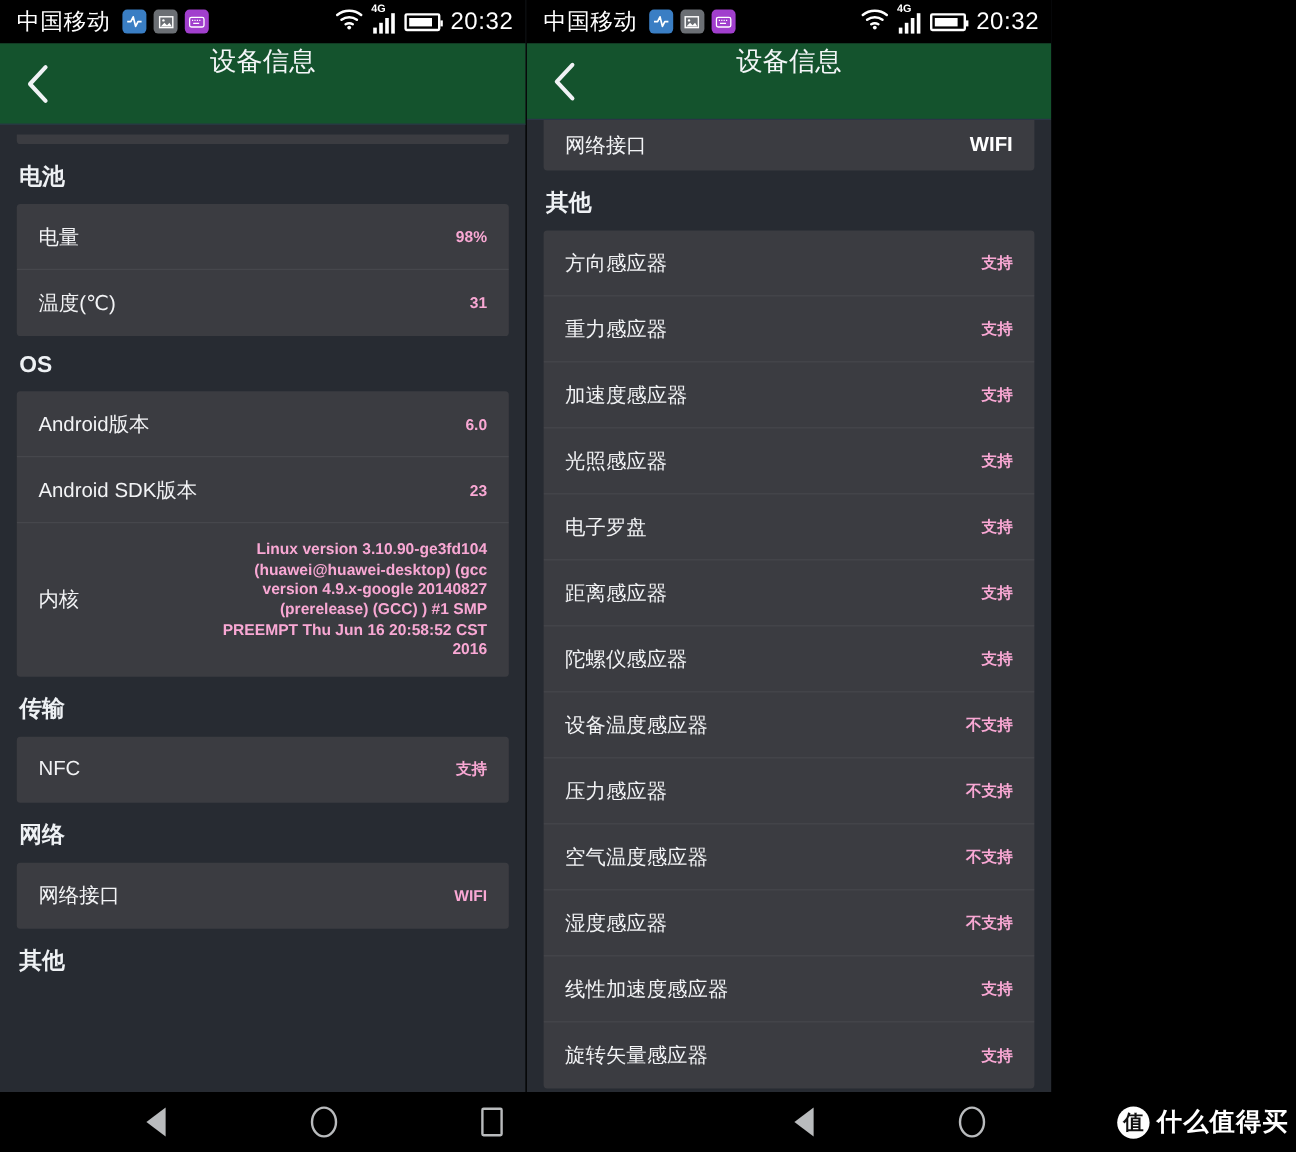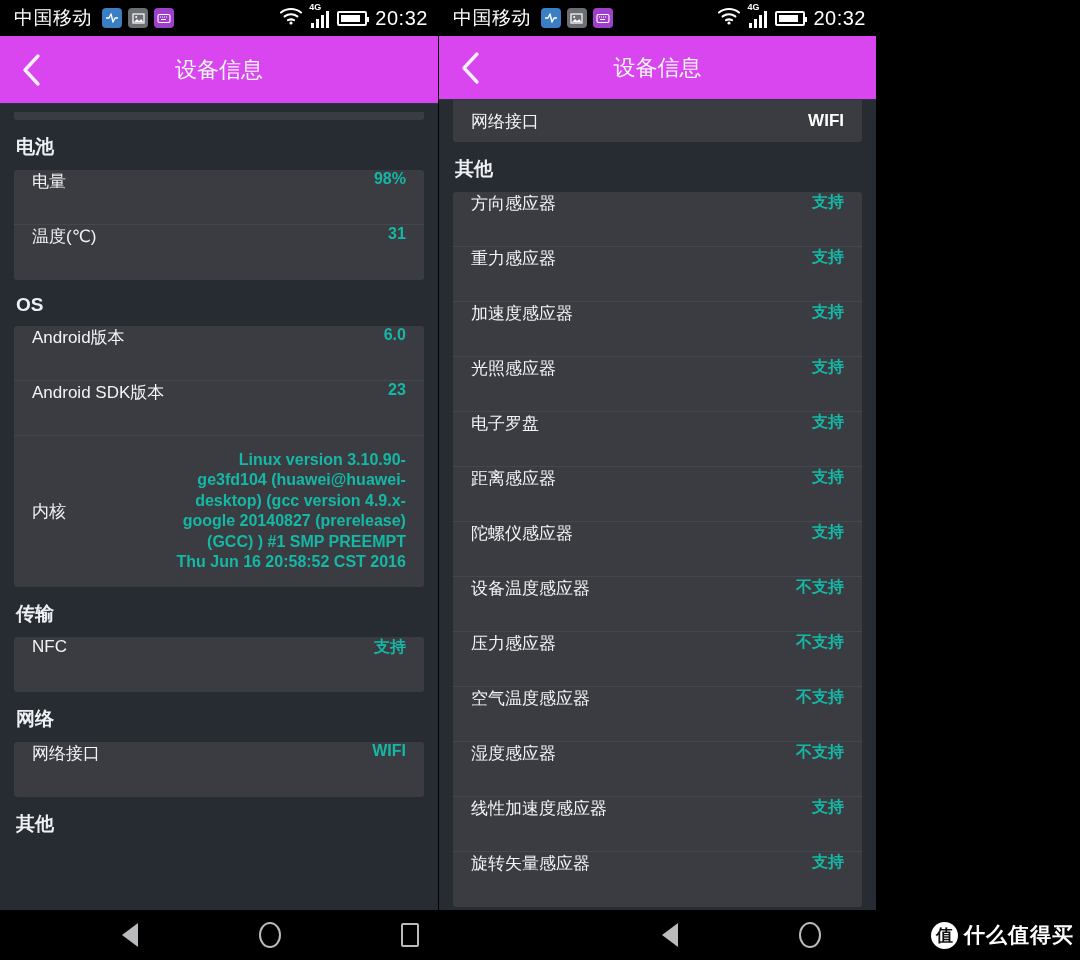--- a/index.html
+++ b/index.html
@@ -82,23 +82,23 @@
   .batt::after {
     content: ""; position: absolute; right: -4px; top: 4px;
     width: 2px; height: 5px; background: #fff;
   }
   .batt span { display: block; height: 100%; background: #fff; width: 85%; }
 
   
   .appbar {
     height: 68px;
     flex: 0 0 68px;
-    background: #d946ef;
-    display: flex;
-    align-items: center;
+    background: #14532d;
+    display: flex;
+    align-items: flex-start;
     position: relative;
     border-bottom: 1px solid #2c3446;
     z-index: 4;
   }
   .appbar.alt { height: 64px; flex-basis: 64px; }
   .back-btn {
     width: 64px; height: 100%;
     display: flex; align-items: center; justify-content: center;
     cursor: pointer;
   }
@@ -125,28 +125,29 @@
     font-weight: bold;
     padding: 14px 2px 10px 2px;
   }
   .card {
     background: #3b3c41;
     border-radius: 3px;
     overflow: hidden;
   }
   .row {
     display: flex;
+    align-items: center;
     justify-content: space-between;
     padding: 0 18px;
     height: 55px;
     border-bottom: 1px solid #46474c;
   }
   .card .row:last-child { border-bottom: none; }
   .row .k { color: #f2f3f5; font-size: 17px; }
-  .row .v { color: #14b8a6; font-size: 16px; font-weight: bold; text-align: right; }
+  .row .v { color: #f9a8d4; font-size: 13px; font-weight: bold; text-align: right; }
   .row.tall {
     height: auto;
     align-items: center;
     padding-top: 14px; padding-bottom: 14px;
   }
   .row.tall .v {
     max-width: 230px;
     line-height: 1.28;
     white-space: pre-line;
   }

